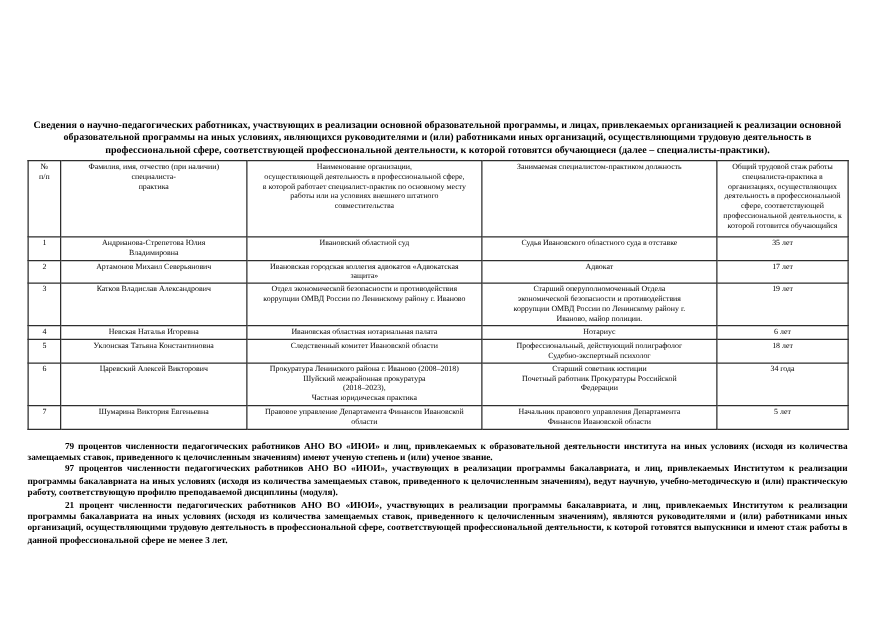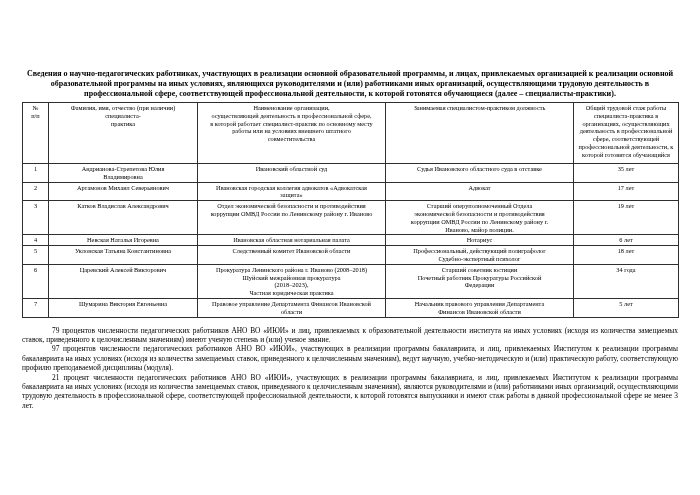--- a/index.html
+++ b/index.html
@@ -2,21 +2,21 @@
 <html><head>
 <meta charset="utf-8">
 <style>
   html, body { margin: 0; padding: 0; background: #ffffff; }
   body {
     width: 700px; height: 495px;
     overflow: hidden;
     font-family: "Liberation Serif", "DejaVu Serif", serif;
     color: #000;
   }
-  .page { padding: 69px 22px 0 22px; box-sizing: border-box; }
+  .page { padding: 95px 22px 0 22px; box-sizing: border-box; }
 
   .title {
     font-weight: bold;
     text-align: center;
     font-size: 8px;
     line-height: 10px;
     margin: 0 0 3px 0;
   }
 
   table.spec {
@@ -37,20 +37,21 @@
   }
   table.spec thead th { height: 58px; }
 
   .paragraphs { margin-top: 8px; }
   .paragraphs p {
     margin: 0;
     font-size: 7.4px;
     line-height: 9.4px;
     text-align: justify;
     text-indent: 30px;
+    font-weight: bold;
   }
 </style>
 </head>
 <body>
 
 <div class="page">
 
   <div class="title">Сведения о научно-педагогических работниках, участвующих в реализации основной образовательной программы, и лицах, привлекаемых организацией к реализации основной образовательной программы на иных  условиях, являющихся руководителями и (или) работниками иных организаций, осуществляющими трудовую деятельность в профессиональной сфере, соответствующей профессиональной деятельности, к которой готовятся обучающиеся (далее – специалисты-практики).</div>
 
   <table class="spec">

